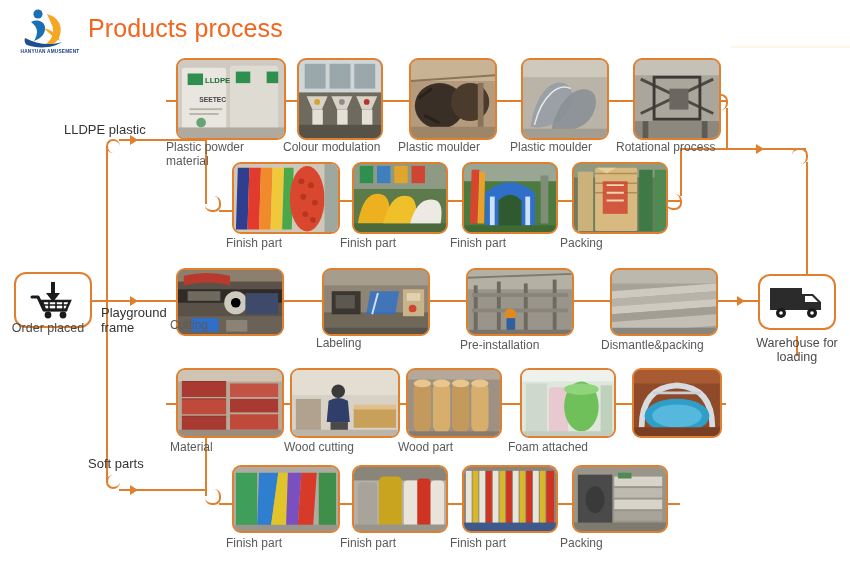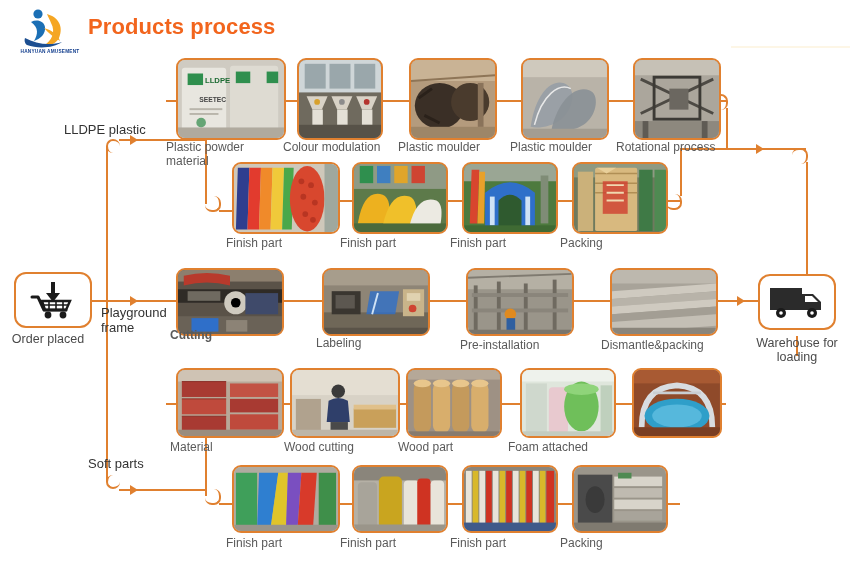--- a/index.html
+++ b/index.html
@@ -15,21 +15,21 @@
   .logo-wrap { position: absolute; left: 14px; top: 8px; width: 72px; height: 52px; }
   .logo-mark { position: relative; width: 72px; height: 40px; }
   .logo-text {
     position: absolute; left: 0; top: 40px; width: 72px;
     font-size: 5px; font-weight: bold; letter-spacing: .2px;
     color: #15408f; text-align: center; white-space: nowrap;
     transform: scaleX(.95); transform-origin: center;
   }
   .page-title {
     position: absolute; left: 88px; top: 14px;
-    font-size: 22px; font-weight: bold; color: #f2651d;
+    font-size: 25px; font-weight: normal; color: #f2651d;
     letter-spacing: .1px; white-space: nowrap;
   }
   .top-rule {
     position: absolute; left: 731px; top: 46px; width: 119px; height: 2px;
     background: #fdf6e6;
   }
 
   
   .ln { position: absolute; background: #e0802f; }
   .ln.h { height: 2px; }
@@ -145,21 +145,21 @@
     <svg width="46" height="40" viewBox="0 0 46 40">
       <path d="M23 2 L23 16" stroke="#1b1b1b" stroke-width="4" fill="none"></path>
       <path d="M16 13 L23 22 L30 13 Z" fill="#1b1b1b"></path>
       <path d="M2 17 L8 17 L14 30 L36 30" stroke="#1b1b1b" stroke-width="3" fill="none" stroke-linecap="round" stroke-linejoin="round"></path>
       <path d="M12 21 L40 21 L36 30 L15 30 Z" fill="none" stroke="#1b1b1b" stroke-width="2.4"></path>
       <path d="M19 21 L19 30 M26 21 L26 30 M33 21 L33 30 M13 25 L39 25" stroke="#1b1b1b" stroke-width="1.6"></path>
       <circle cx="18" cy="35" r="3.4" fill="#1b1b1b"></circle>
       <circle cx="33" cy="35" r="3.4" fill="#1b1b1b"></circle>
     </svg>
   </div>
-  <div class="endpoint-label" style="left:0px; top:332px; width:96px;">Order placed</div>
+  <div class="endpoint-label" style="left:0px; top:321px; width:96px;">Order placed</div>
 
   <div class="endpoint" style="left:758px; top:274px; width:78px; height:56px;">
     <svg width="58" height="36" viewBox="0 0 58 36">
       <path d="M2 4 H34 V26 H2 Z" fill="#2b2b2b"></path>
       <path d="M34 10 H45 L53 18 V26 H34 Z" fill="#2b2b2b"></path>
       <path d="M37 12 H44 L50 18 H37 Z" fill="#ffffff"></path>
       <circle cx="13" cy="29" r="5" fill="#1b1b1b"></circle>
       <circle cx="44" cy="29" r="5" fill="#1b1b1b"></circle>
       <circle cx="13" cy="29" r="1.8" fill="#ffffff"></circle>
       <circle cx="44" cy="29" r="1.8" fill="#ffffff"></circle>
@@ -329,21 +329,21 @@
       <rect x="0" y="20" width="108" height="14" fill="#2f2b26"></rect>
       <rect x="10" y="22" width="34" height="10" fill="#6f6a60"></rect>
       <circle cx="60" cy="34" r="12" fill="#cfcabf"></circle>
       <circle cx="60" cy="34" r="5" fill="#4a4views"></circle>
       <rect x="70" y="24" width="34" height="22" fill="#3f4a6a"></rect>
       <rect x="0" y="48" width="108" height="20" fill="#6a6257"></rect>
       <rect x="14" y="50" width="28" height="14" fill="#2f6fc9"></rect>
       <rect x="50" y="52" width="22" height="12" fill="#8c8376"></rect>
     </svg>
   </div>
-  <div class="cap" style="left:170px; top:328px; width:120px;font-weight:bold;">Cutting</div>
+  <div class="cap" style="left:170px; top:318px; width:120px;">Cutting</div>
 
   <div class="thumb" style="left:322px; top:268px; width:108px; height:68px;">
     <svg class="art" viewBox="0 0 108 68" preserveAspectRatio="none">
       <rect width="108" height="68" fill="#8e8576"></rect>
       <rect x="0" y="0" width="108" height="16" fill="#a79d8c"></rect>
       <rect x="0" y="44" width="108" height="24" fill="#6f6758"></rect>
       <rect x="8" y="22" width="30" height="24" fill="#3a3630"></rect>
       <rect x="12" y="26" width="20" height="14" fill="#5c5750"></rect>
       <path d="M44 46 L74 46 L78 22 L48 22 Z" fill="#2f6fc9" opacity=".8"></path>
       <path d="M50 46 L56 24" stroke="#cfe2f5" stroke-width="2"></path>

